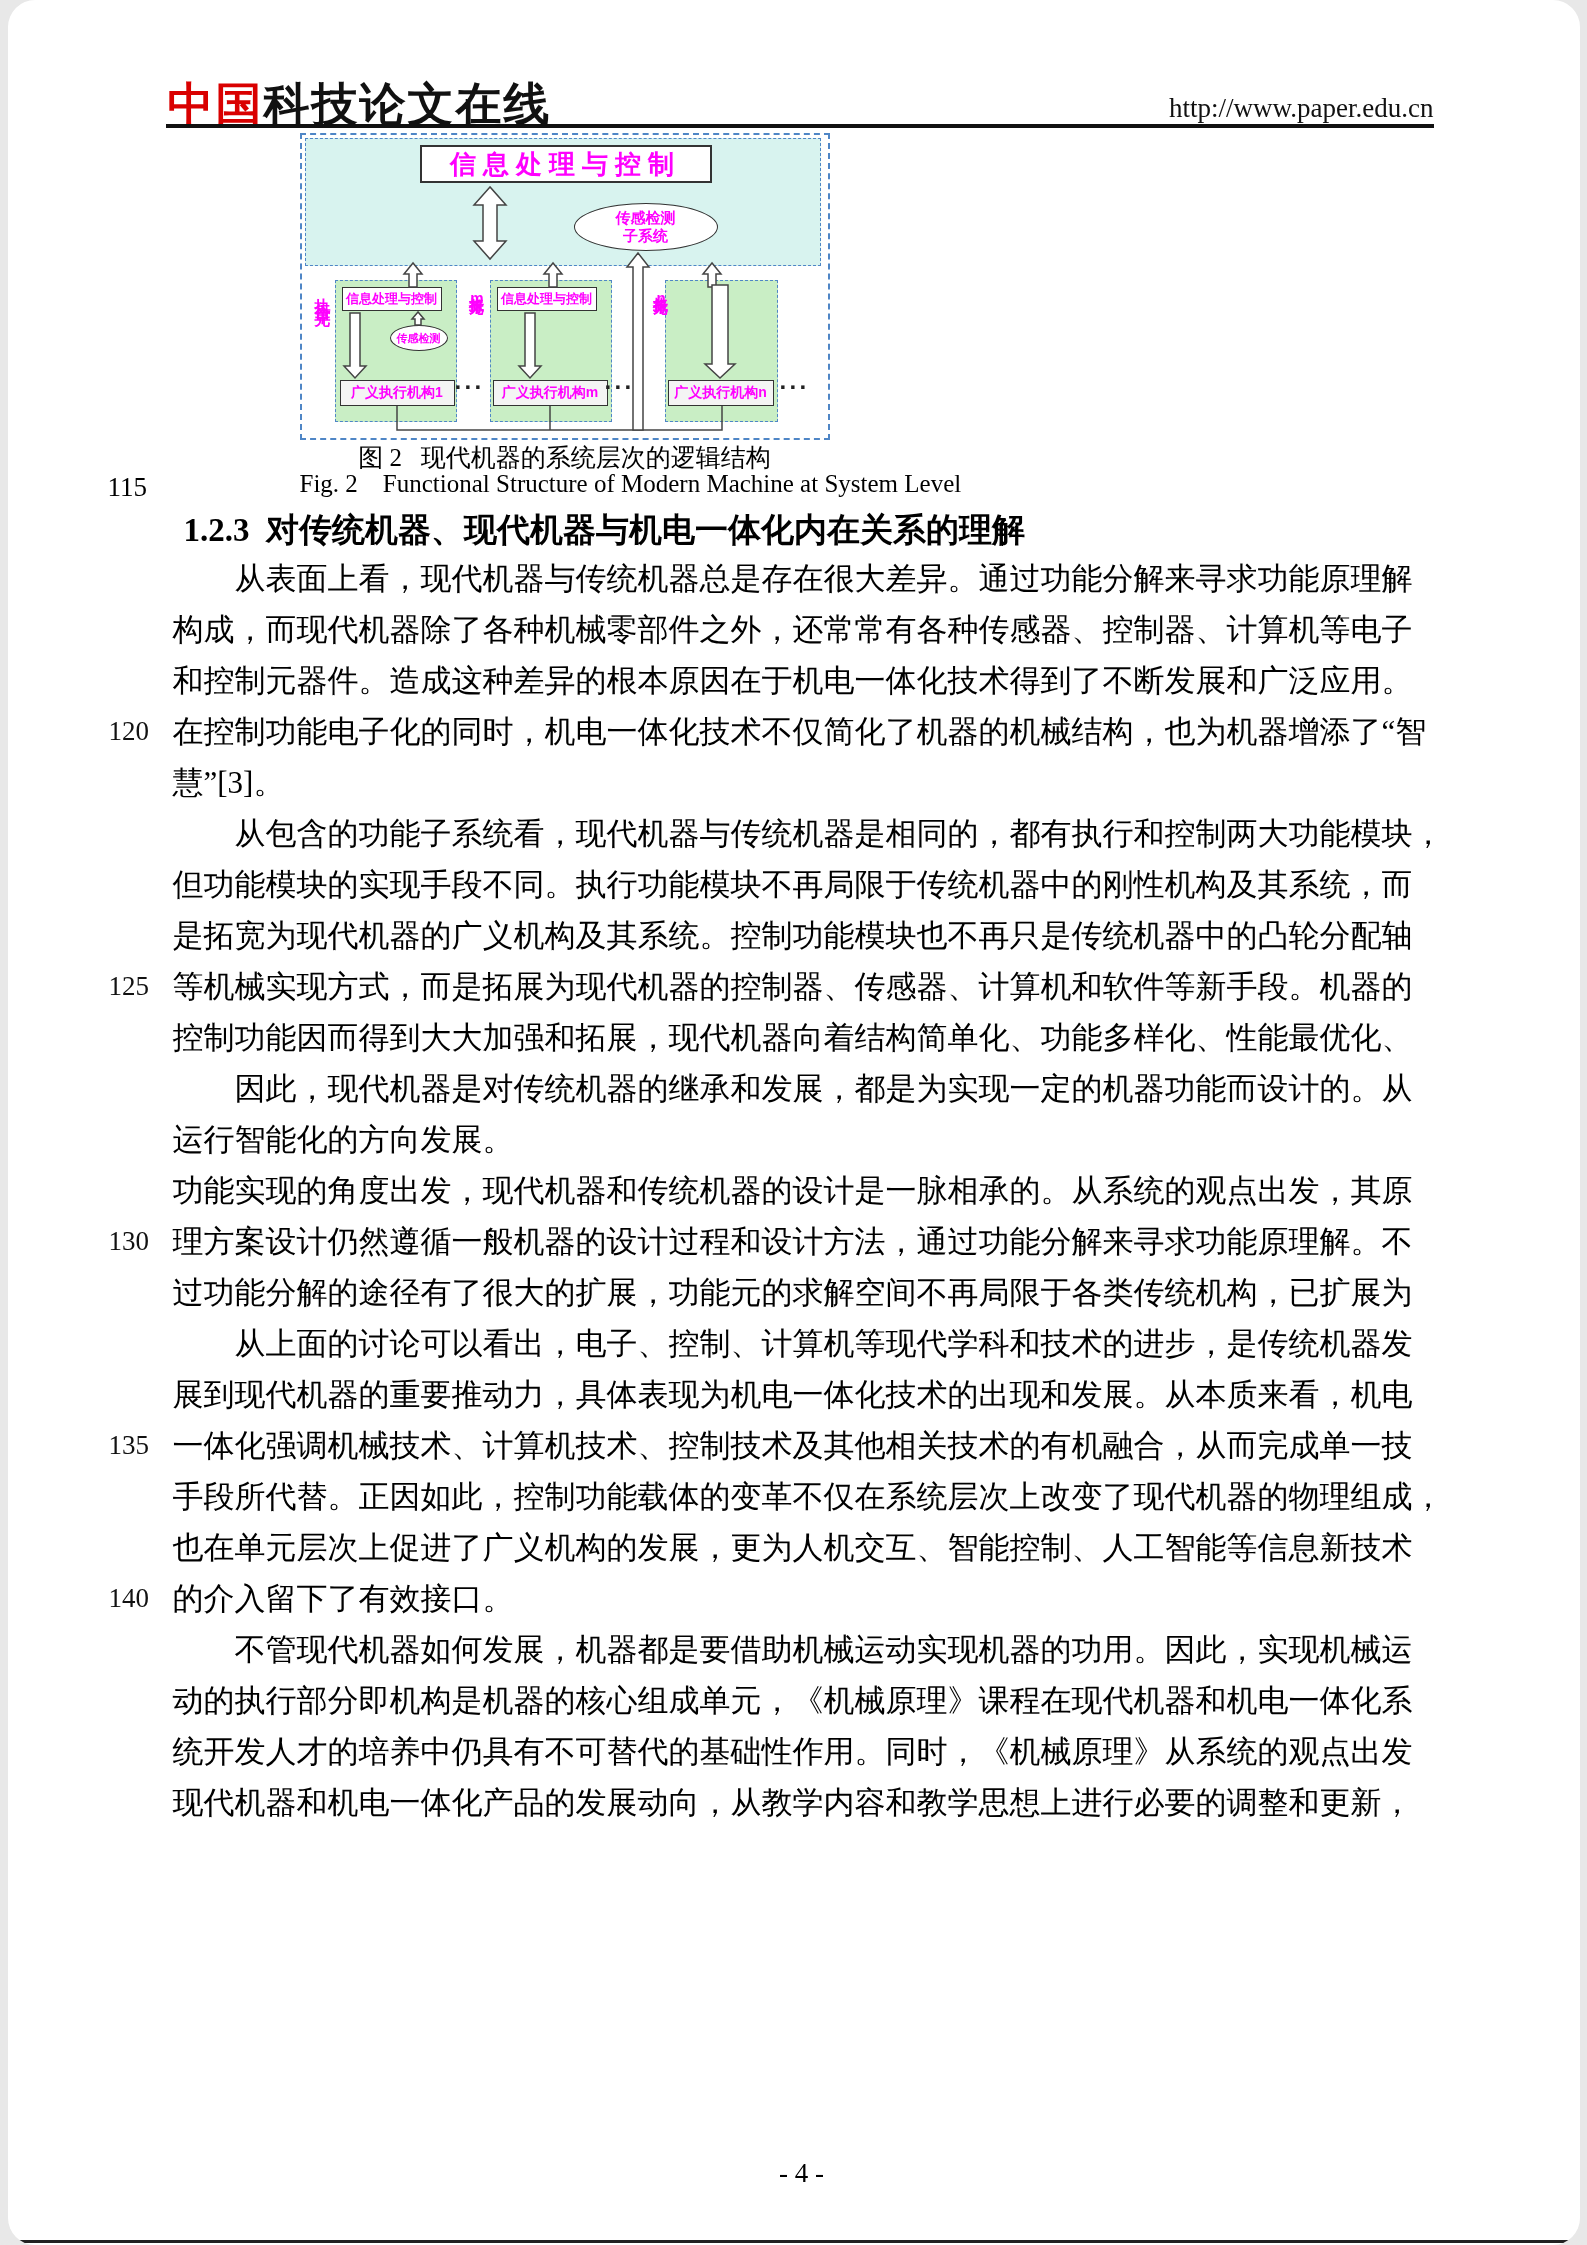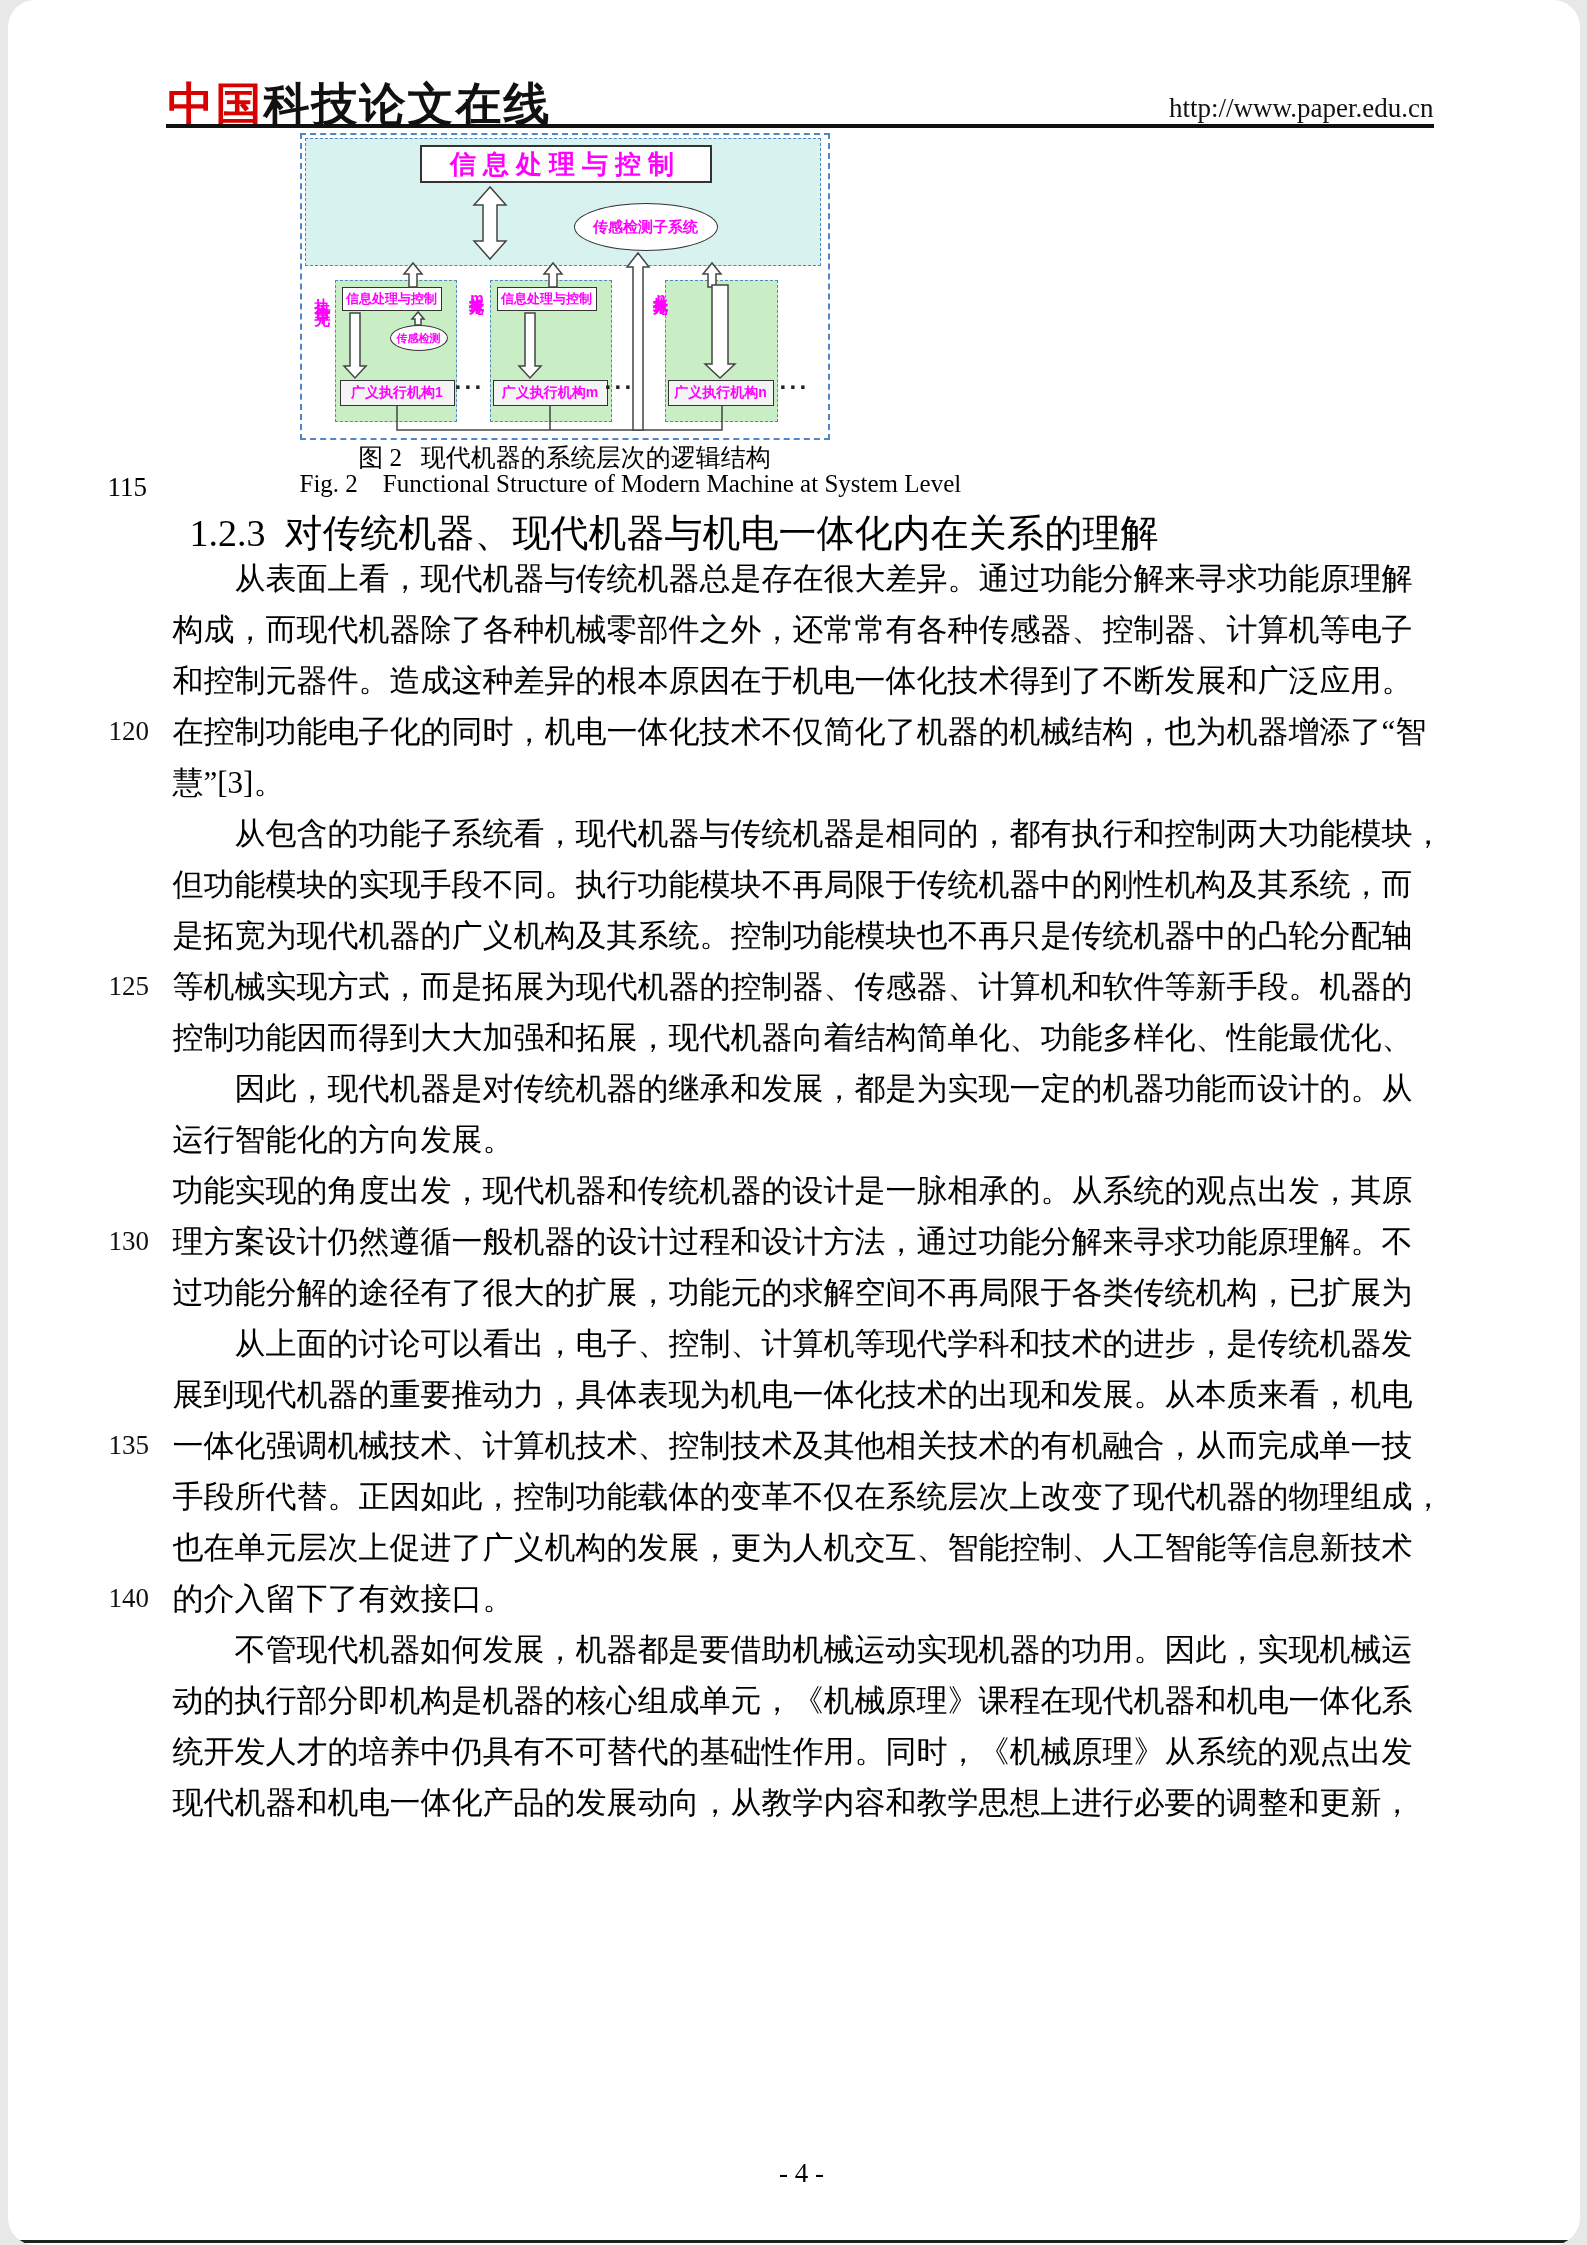--- a/index.html
+++ b/index.html
@@ -21,21 +21,21 @@
   
   .diagram { position:absolute; left:292px; top:133px; width:530px; height:307px;
              border:2px dashed #4f86c6; background:#fff;
              font-family:"Liberation Sans","DejaVu Sans",sans-serif; }
   .layer-sys { position:absolute; left:3px; top:3px; width:516px; height:128px;
                background:#d8f3ef; border:1px dashed #4f86c6; }
   .sysbox { position:absolute; left:118px; top:10px; width:292px; height:38px; background:#fff;
             border:2px solid #333; color:#f0f; font-weight:bold; font-size:26px; letter-spacing:7px;
             display:flex; align-items:center; justify-content:center; white-space:nowrap; }
   .ellipse { position:absolute; border:1px solid #333; border-radius:50%; background:#fff;
-             display:flex; flex-direction:row; align-items:center; justify-content:center;
+             display:flex; flex-direction:column; align-items:center; justify-content:center;
              color:#f0f; font-weight:bold; }
   .sens-sub { left:272px; top:68px; width:144px; height:48px; font-size:15px; line-height:1.2; }
   .gbox { position:absolute; top:145px; height:142px; background:#c9eec5; border:1px dashed #4f86c6; }
   .g1 { left:33px;  width:122px; }
   .g2 { left:188px; width:122px; }
   .g3 { left:363px; width:113px; }
   .vlabel { position:absolute; writing-mode:vertical-rl; text-orientation:upright;
             color:#f0f; font-weight:bold; font-size:16px; letter-spacing:5px; white-space:nowrap; }
   .vl1 { left:5px;   top:150px; height:137px; width:26px; }
   .vl2 { left:160px; top:150px; height:96px;  width:24px; letter-spacing:1px; font-size:15px; }
@@ -59,21 +59,21 @@
   .arrow-overlay polygon { fill:#fff; stroke:#444; stroke-width:1.5; }
   .arrow-overlay path { fill:none; stroke:#444; stroke-width:1.5; }
 
   
   .cap { position:absolute; left:292px; width:530px; text-align:center; white-space:pre; }
   .cap-zh { top:441px; font-size:25px; }
   .cap-en { top:470px; font-size:25px; }
   .num115 { position:absolute; left:100px; top:472px; width:56px; font-size:27px; }
 
   
-  .heading { position:absolute; left:182px; top:508px; width:1258px; font-size:38px; font-weight:normal;
+  .heading { position:absolute; left:176px; top:508px; width:1258px; font-size:33px; font-weight:bold;
              font-family:"Liberation Serif","DejaVu Serif",serif; white-space:pre; }
 
   
   .body-col { position:absolute; left:165px; top:553px; width:1258px; }
   .bline { position:relative; height:51px; line-height:51px; font-size:31px; white-space:nowrap; }
   .bline.indent { padding-left:62px; }
   .bline .lineno { position:absolute; left:-64px; top:0; font-size:27px; color:#111; }
 
   
   .pagenum { position:absolute; left:165px; top:2158px; width:1258px; text-align:center; font-size:27px; }

